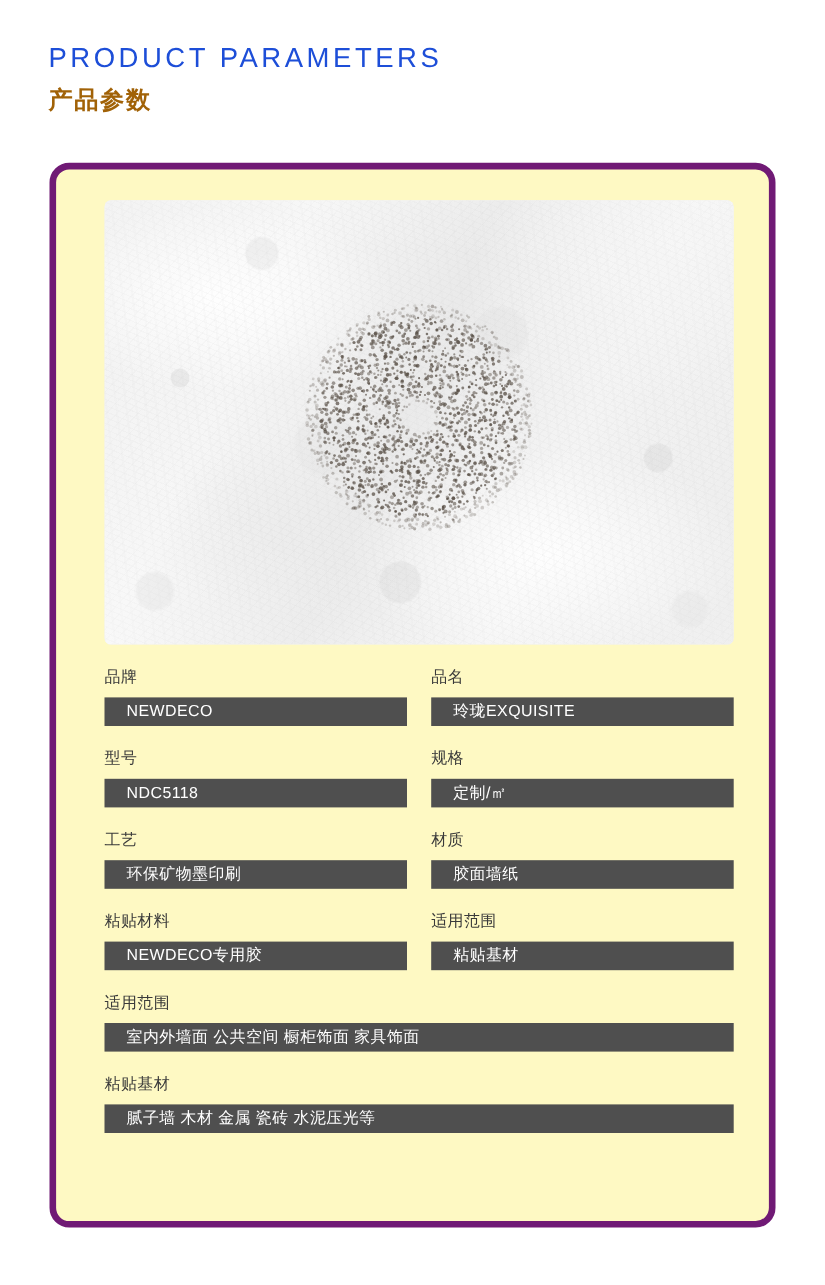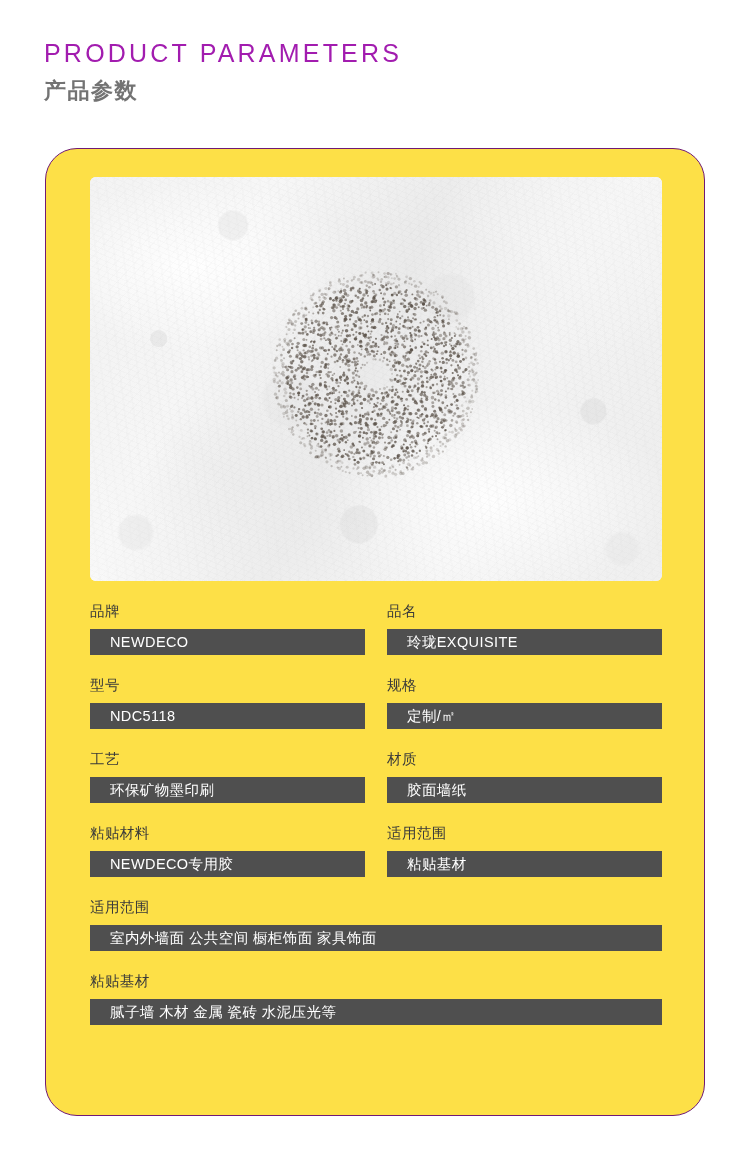--- a/index.html
+++ b/index.html
@@ -23,46 +23,46 @@
 
   
   .header {
     position: absolute;
     left: 44px;
     top: 38px;
   }
   .header-en {
     font-size: 25px;
     letter-spacing: 3.2px;
-    color: #a21caf;
+    color: #1d4ed8;
     font-weight: 400;
     line-height: 30px;
     white-space: nowrap;
   }
   .header-cn {
     margin-top: 9px;
     font-size: 22px;
     letter-spacing: 1.5px;
-    color: #737373;
+    color: #a16207;
     font-weight: bold;
     line-height: 28px;
     white-space: nowrap;
   }
 
   
   .card {
     position: absolute;
     left: 45px;
     top: 148px;
     width: 660px;
     height: 968px;
-    border: 1px solid #701a75;
-    border-radius: 32px;
+    border: 6px solid #701a75;
+    border-radius: 18px;
     box-sizing: border-box;
-    background: #fde047;
+    background: #fef9c3;
   }
 
   
   .product-image {
     position: absolute;
     left: 44px;
     top: 28px;
     width: 572px;
     height: 404px;
     border-radius: 6px;

